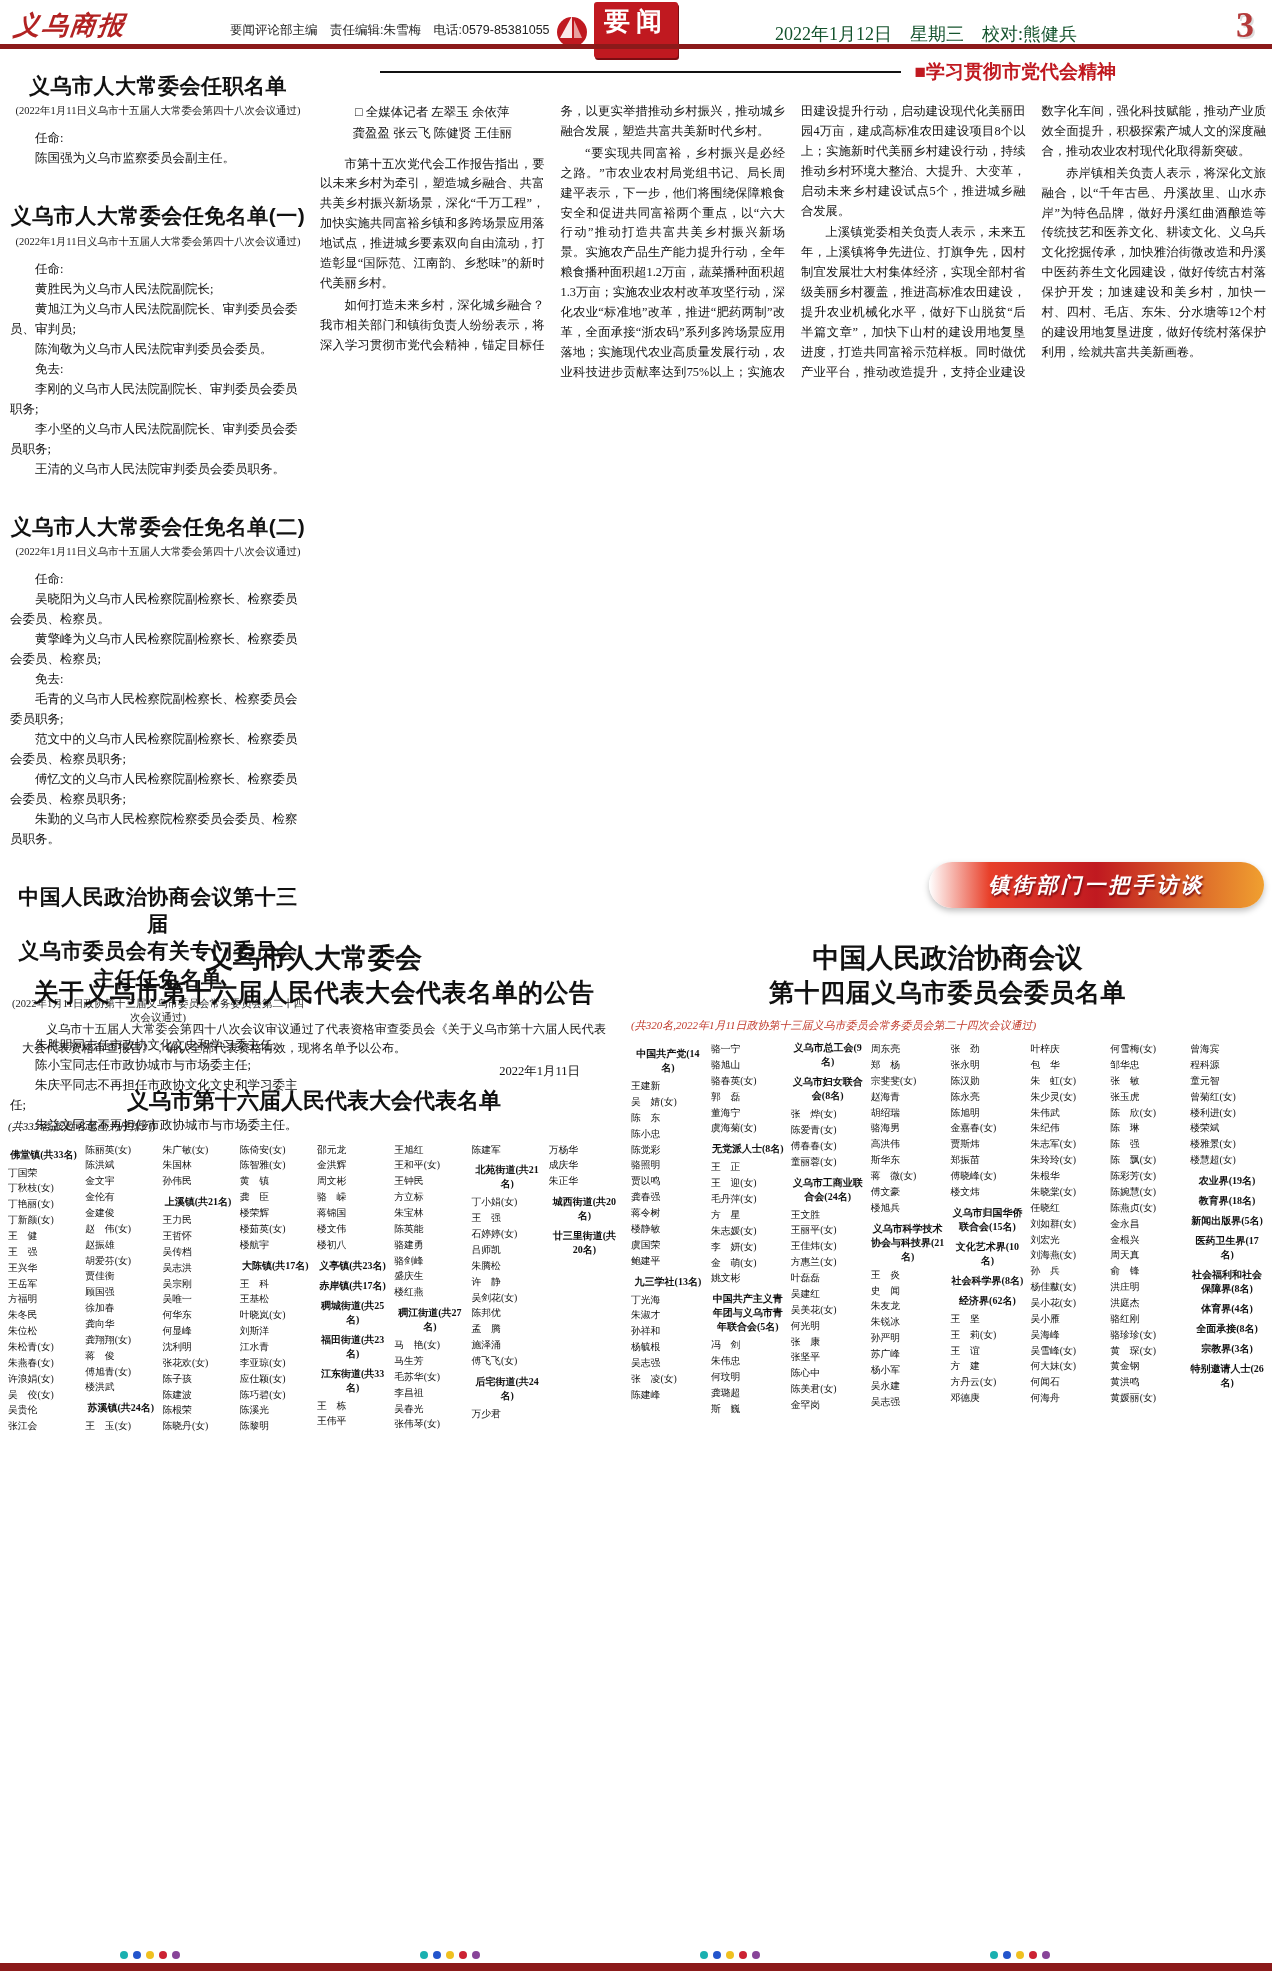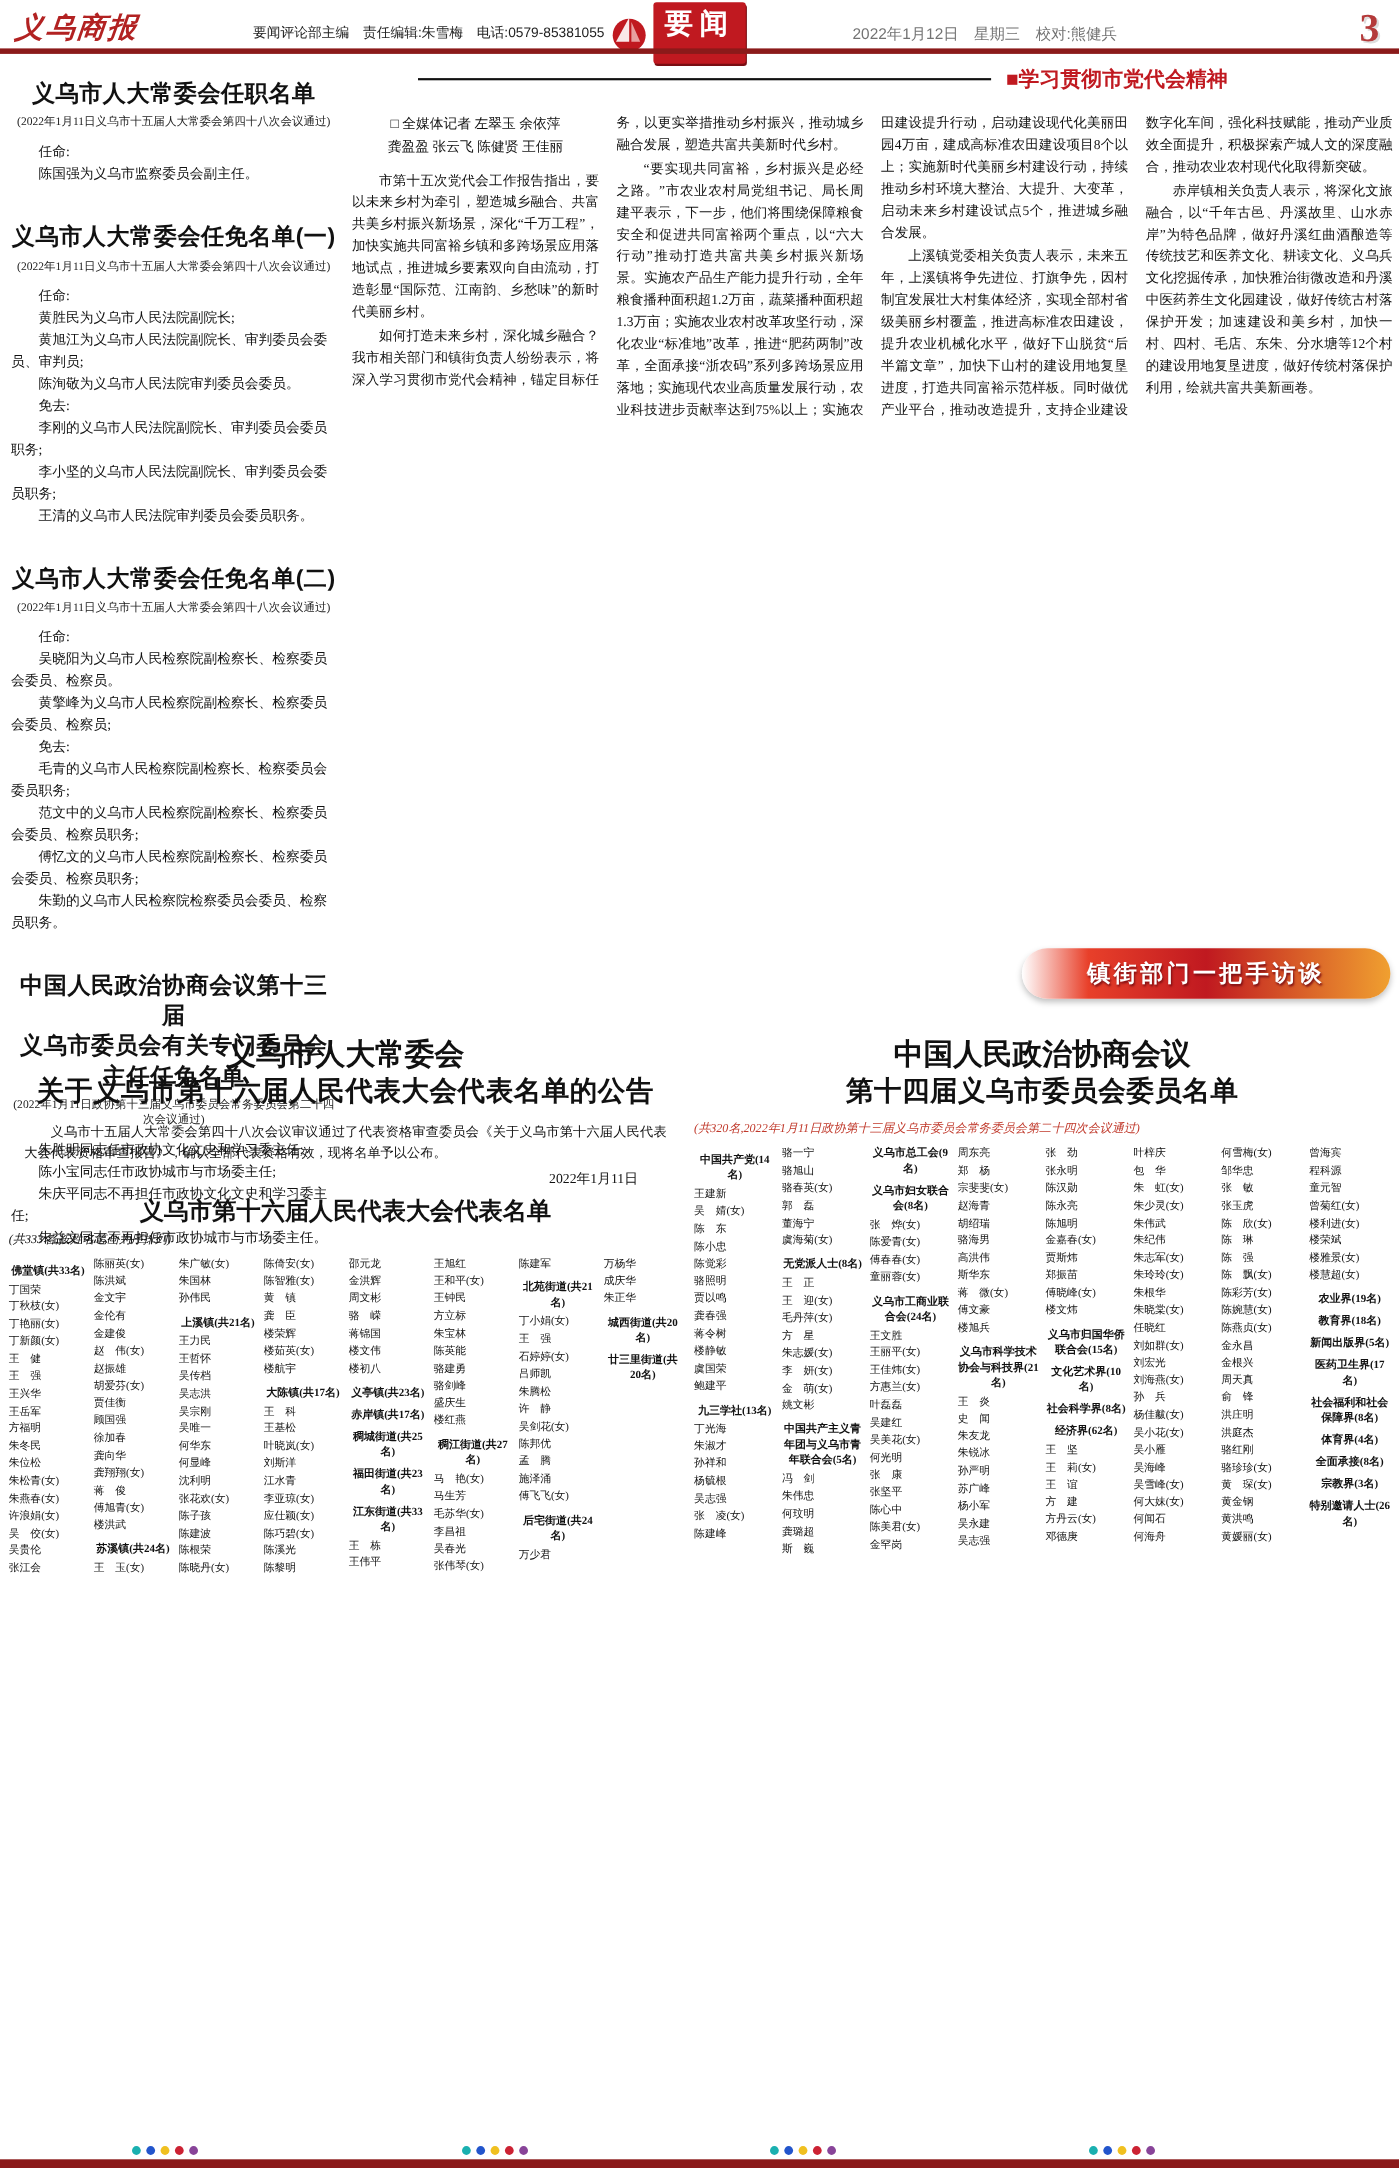--- a/index.html
+++ b/index.html
@@ -11,21 +11,21 @@
   .hdr { position:relative; height:46px; }
   .masthead { position:absolute; left:14px; top:8px; font-family:"Liberation Sans",sans-serif;
               font-weight:bold; font-style:italic; font-size:26px; color:#b22222; letter-spacing:2px;
               transform:skewX(-6deg); }
   .hdr-info { position:absolute; left:230px; top:22px; font-size:12.5px; font-family:"Liberation Sans",sans-serif; color:#222; }
   .sec-badge { position:absolute; left:552px; top:2px; display:flex; align-items:center; }
   .sail { width:40px; height:40px; margin-right:2px; }
   .badge-box { background:#c01920; color:#fff; font-family:"Liberation Sans",sans-serif; font-weight:bold;
                font-size:26px; padding:2px 10px 19px; letter-spacing:6px; border-radius:3px;
                box-shadow:1px 2px 0 #7a0d12; }
-  .hdr-date { position:absolute; left:775px; top:22px; font-size:14px; font-family:Liberation Sans, sans-serif; color:#737373; }
+  .hdr-date { position:absolute; left:775px; top:22px; font-size:18px; font-family:Liberation Serif, serif; color:#14532d; }
   .pageno { position:absolute; right:18px; top:4px; font-family:"Liberation Serif",serif; font-weight:bold;
             font-size:36px; color:#b43a3a; text-shadow:2px 2px 0 #ddd; }
   .hdr-rule { position:absolute; left:0; right:0; top:44px; height:5px; background:#8b1a1a; }
 
   
   .top-region { position:relative; height:888px; }
   .left-col { position:absolute; left:10px; top:26px; width:296px; }
   .notice { margin-bottom:34px; }
   .notice-title { font-family:"Liberation Sans",sans-serif; font-weight:bold; font-size:21px;
                   text-align:center; line-height:1.3; letter-spacing:0.5px; }
@@ -41,21 +41,21 @@
   .headline { font-family:"Liberation Sans",sans-serif; font-weight:900; font-size:41px; text-align:center;
               letter-spacing:1px; margin-top:10px; }
   .art-cols { position:relative; margin-top:18px; height:772px; column-count:4; column-gap:16px; }
   .byline { text-align:center; font-size:12.5px; line-height:1.7; margin-bottom:10px; }
   .art-cols p { font-size:12.3px; line-height:1.62; text-align:justify; text-indent:2em; margin-bottom:2px; }
   .banner { position:absolute; right:2px; bottom:26px; width:335px; height:46px; border-radius:23px;
             background:linear-gradient(90deg,#fff 0%, #e8402a 18%, #c01920 50%, #f0a030 100%);
             display:flex; align-items:center; justify-content:center;
             box-shadow:0 3px 6px rgba(0,0,0,0.25); }
   .banner span { font-family:"Liberation Sans",sans-serif; font-weight:900; font-size:21px; color:#fff;
-                 letter-spacing:3px; text-shadow:1px 2px 2px #7a0d12; }
+                 letter-spacing:3px; text-shadow:1px 2px 2px #7a0d12; font-style:italic; }
 
   
   .bottom-region { position:relative; display:flex; padding:6px 8px 0 8px; height:993px; }
   .panel { position:relative; }
   .panel-left { width:622px; padding-right:10px; }
   .panel-right { flex:1; border-left:1px solid #fff; }
   .org-line { font-family:"Liberation Sans",sans-serif; font-weight:900; font-size:27px; text-align:center; line-height:1.35; }
   .title-line { font-family:"Liberation Sans",sans-serif; font-weight:900; font-size:25px; text-align:center; line-height:1.35; letter-spacing:0.5px; }
   .intro { margin:10px 14px 0; font-size:12px; line-height:1.6; text-align:justify; text-indent:2em; }
   .pub-date { text-align:right; margin:4px 40px 2px 0; font-size:12.5px; }

